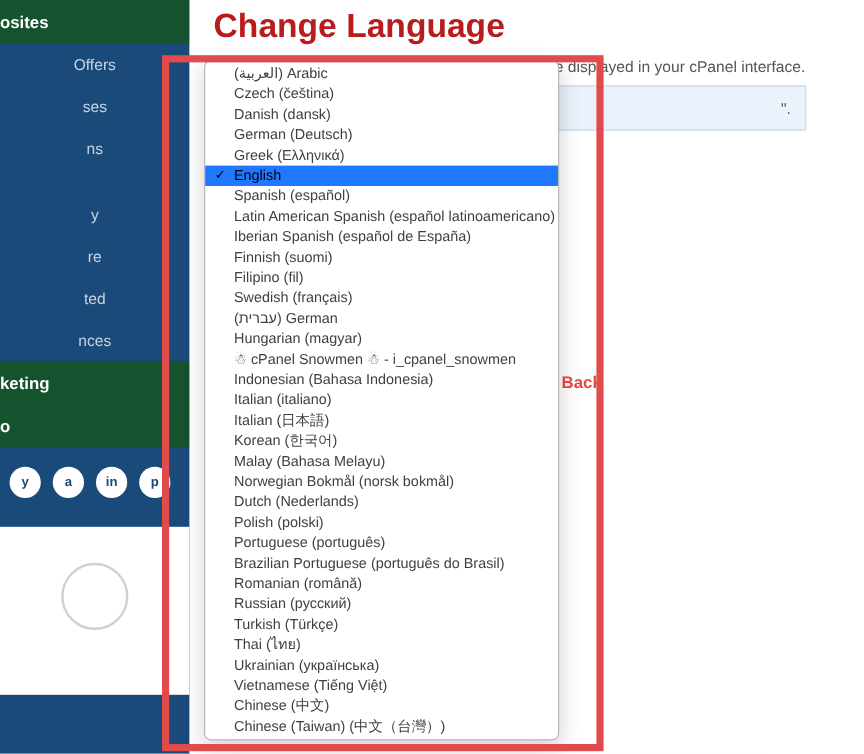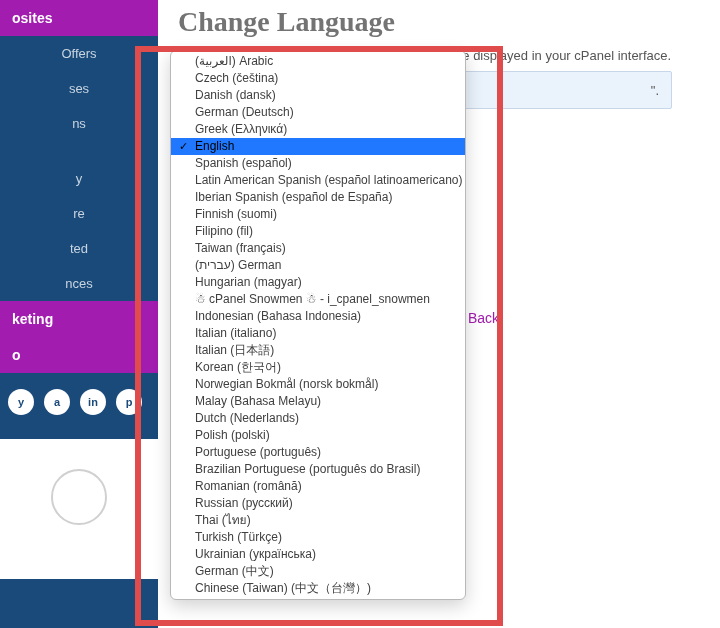--- a/index.html
+++ b/index.html
@@ -15,24 +15,24 @@
       position: absolute;
       left: 0;
       top: 0;
       width: 158px;
       height: 628px;
       background: #1a4a7a;
       color: #fff;
       overflow: hidden;
     }
     .sidebar-section-header {
-      background: #a21caf;
+      background: #14532d;
       color: #fff;
       font-weight: bold;
-      padding: 10px 12px;
+      padding: 10px 0;
       font-size: 14px;
     }
     .sidebar-item {
       padding: 10px 12px;
       font-size: 13px;
       color: #c8d4e0;
       cursor: pointer;
       white-space: nowrap;
       text-overflow: clip;
       overflow: hidden;
@@ -67,25 +67,24 @@
     .main {
       position: absolute;
       left: 158px;
       top: 0;
       right: 0;
       height: 628px;
       background: #fff;
       padding: 0 0 0 10px;
     }
     .page-title {
-      color: #737373;
+      color: #b91c1c;
       font-size: 28px;
       font-weight: 800;
       padding: 6px 0 10px 10px;
-      font-family: Liberation Serif, serif;
     }
     .help-text {
       color: #555;
       font-size: 13px;
       padding: 0 0 8px 24px;
     }
     .input-faux {
       margin-left: 24px;
       width: 480px;
       height: 38px;
@@ -96,23 +95,24 @@
       font-size: 13px;
       padding-right: 12px;
       display: flex;
       align-items: center;
       justify-content: flex-end;
     }
     .back-link {
       position: absolute;
       top: 310px;
       left: 310px;
-      color: #a21caf;
+      color: #ef4444;
       font-size: 14px;
       cursor: pointer;
+      font-weight: bold;
     }
     .highlight-box {
       position: absolute;
       top: 46px;
       left: 135px;
       width: 368px;
       height: 580px;
       border: 6px solid #e04b4b;
       pointer-events: none;
       z-index: 30;
@@ -195,36 +195,37 @@
     <div class="dropdown-item">Czech (čeština)</div>
     <div class="dropdown-item">Danish (dansk)</div>
     <div class="dropdown-item">German (Deutsch)</div>
     <div class="dropdown-item">Greek (Ελληνικά)</div>
     <div class="dropdown-item selected">English</div>
     <div class="dropdown-item">Spanish (español)</div>
     <div class="dropdown-item">Latin American Spanish (español latinoamericano)</div>
     <div class="dropdown-item">Iberian Spanish (español de España)</div>
     <div class="dropdown-item">Finnish (suomi)</div>
     <div class="dropdown-item">Filipino (fil)</div>
-    <div class="dropdown-item">Taiwan (français)</div>
+    <div class="dropdown-item">Swedish (français)</div>
     <div class="dropdown-item">(עברית) German</div>
     <div class="dropdown-item">Hungarian (magyar)</div>
     <div class="dropdown-item">☃ cPanel Snowmen ☃ - i_cpanel_snowmen</div>
     <div class="dropdown-item">Indonesian (Bahasa Indonesia)</div>
     <div class="dropdown-item">Italian (italiano)</div>
     <div class="dropdown-item">Italian (日本語)</div>
     <div class="dropdown-item">Korean (한국어)</div>
+    <div class="dropdown-item">Malay (Bahasa Melayu)</div>
     <div class="dropdown-item">Norwegian Bokmål (norsk bokmål)</div>
-    <div class="dropdown-item">Malay (Bahasa Melayu)</div>
     <div class="dropdown-item">Dutch (Nederlands)</div>
     <div class="dropdown-item">Polish (polski)</div>
     <div class="dropdown-item">Portuguese (português)</div>
     <div class="dropdown-item">Brazilian Portuguese (português do Brasil)</div>
     <div class="dropdown-item">Romanian (română)</div>
     <div class="dropdown-item">Russian (русский)</div>
+    <div class="dropdown-item">Turkish (Türkçe)</div>
     <div class="dropdown-item">Thai (ไทย)</div>
-    <div class="dropdown-item">Turkish (Türkçe)</div>
     <div class="dropdown-item">Ukrainian (українська)</div>
-    <div class="dropdown-item">German (中文)</div>
+    <div class="dropdown-item">Vietnamese (Tiếng Việt)</div>
+    <div class="dropdown-item">Chinese (中文)</div>
     <div class="dropdown-item">Chinese (Taiwan) (中文（台灣）)</div>
   </div>
 
 <div class="highlight-box"></div>
 
 </body></html>

